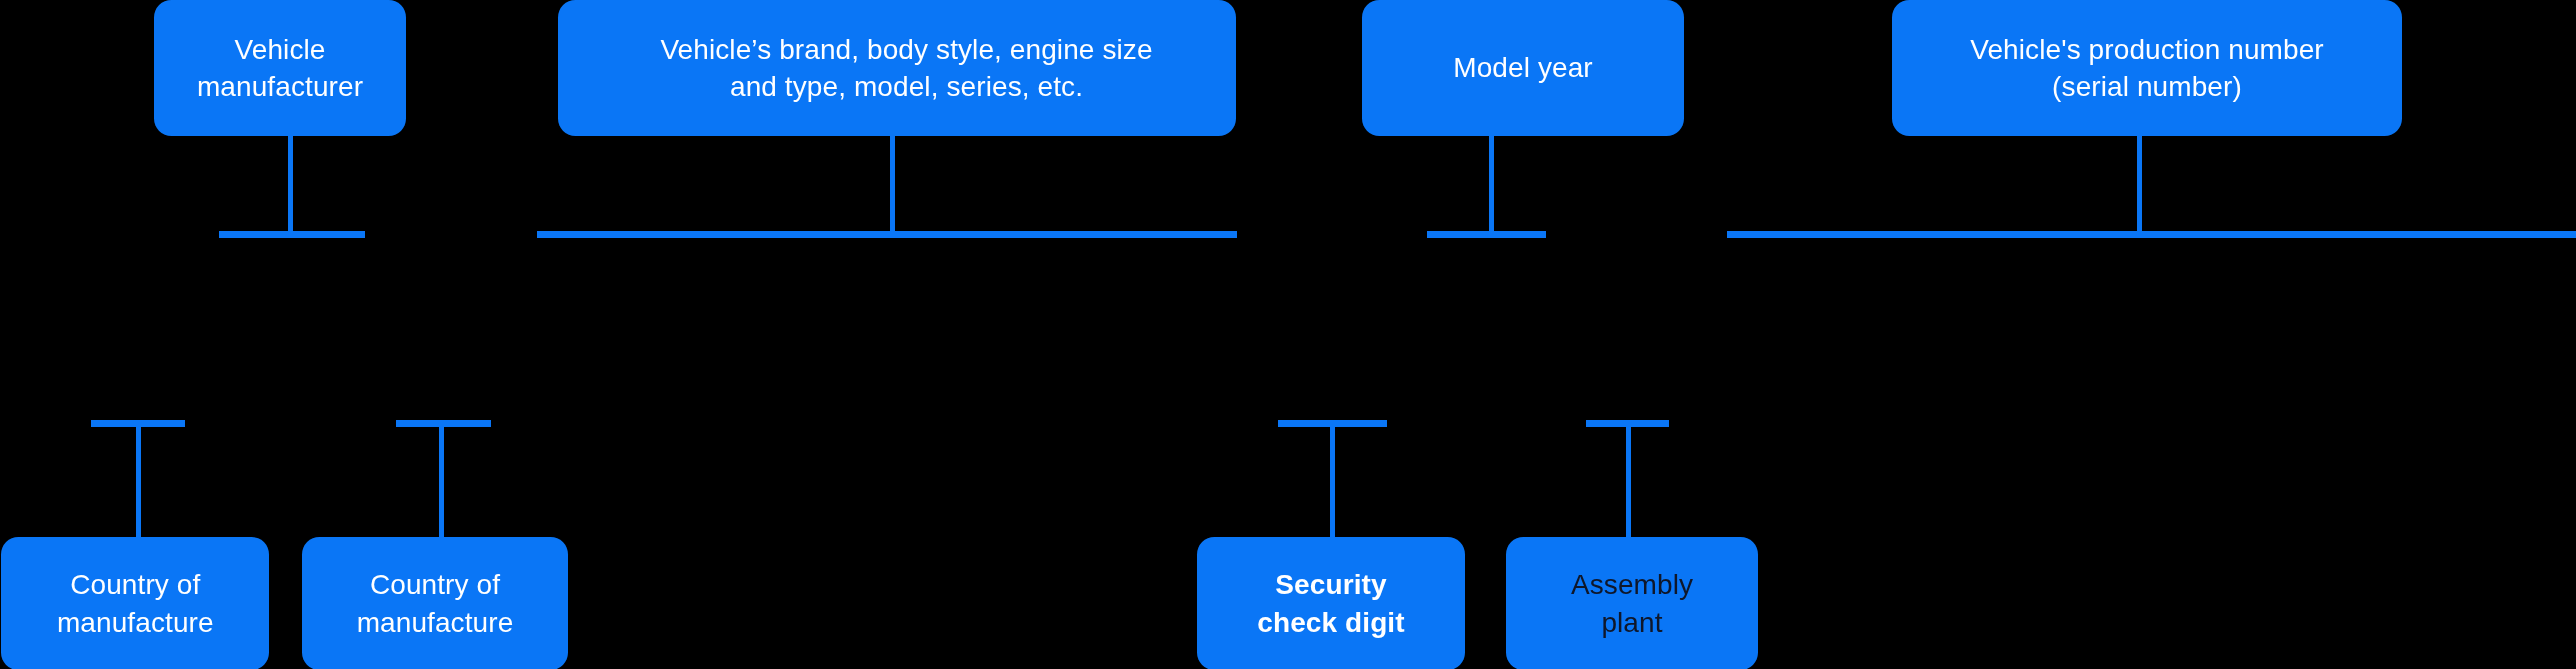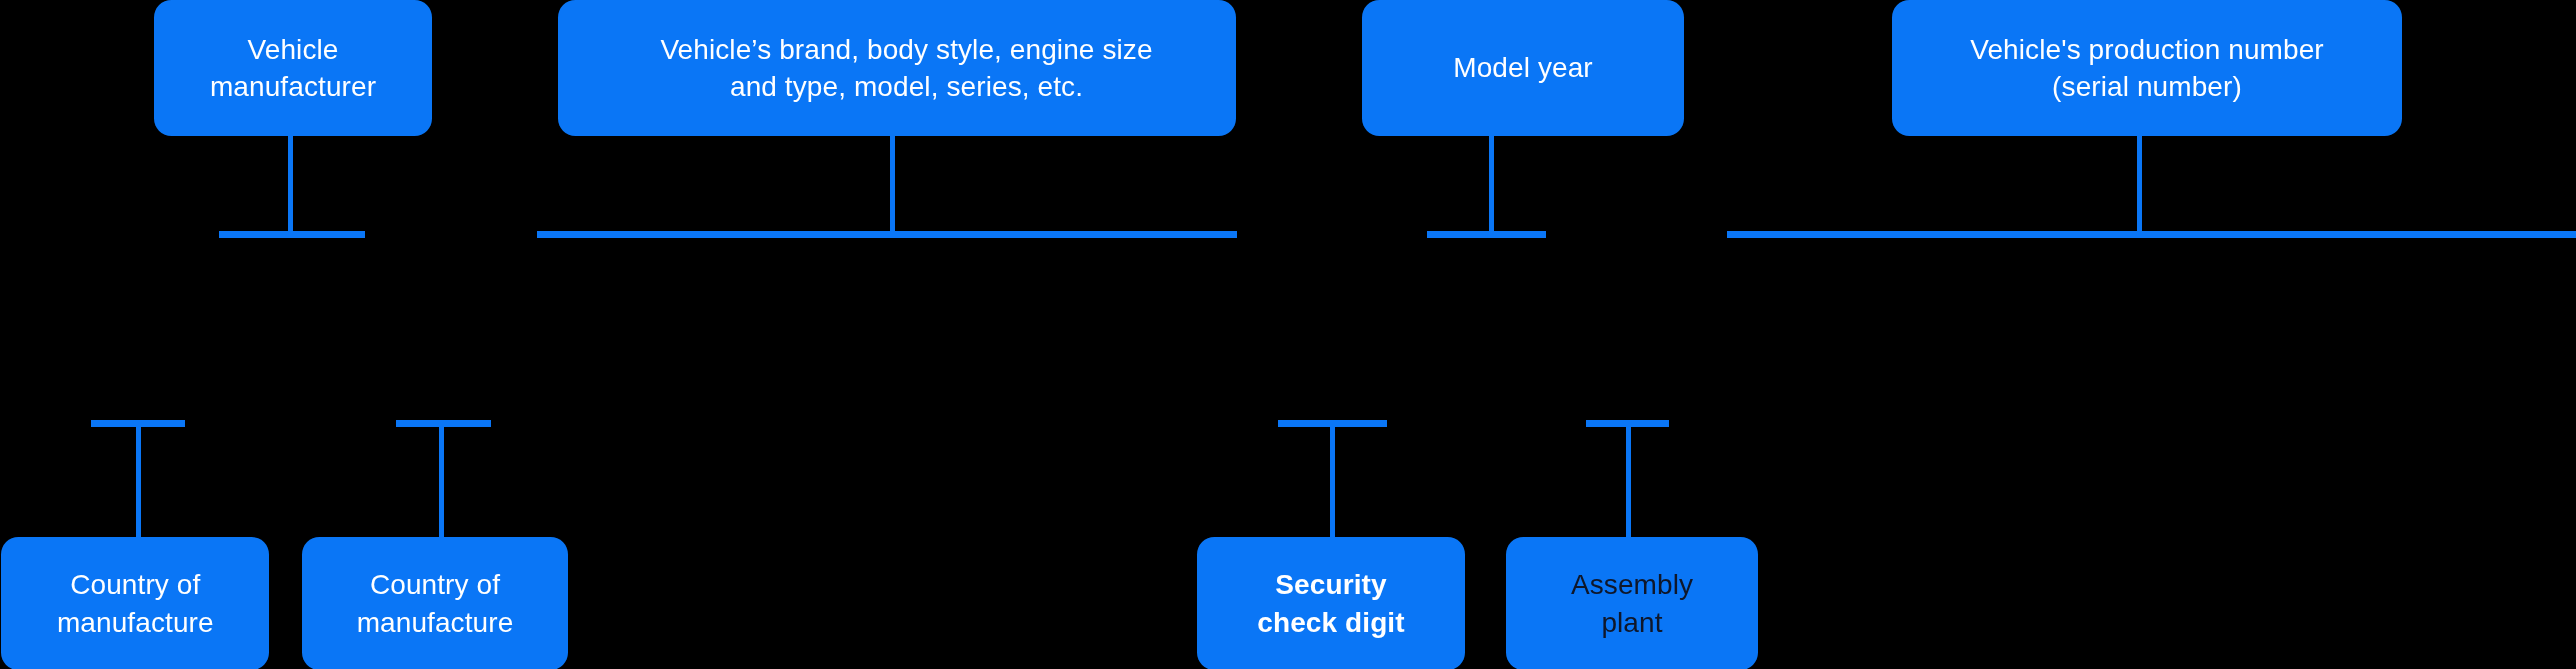--- a/index.html
+++ b/index.html
@@ -50,21 +50,21 @@
     display: block;
     white-space: pre-line;
   }
 </style>
 </head>
 <body>
 
 <div id="diagram-root">
     <div class="connector-bar" style="left: 219px; top: 231px; width: 146px; background: rgb(10, 118, 246);"></div>
     <div class="connector-stem" style="left: 288px; top: 136px; height: 99px; background: rgb(10, 118, 246);"></div>
-    <div class="node-box" style="left: 154px; top: 0px; width: 278px; height: 136px; background: rgb(10, 118, 246); color: rgb(255, 255, 255);"><span class="node-label">Vehicle
+    <div class="node-box" style="left: 154px; top: 0px; width: 252px; height: 136px; background: rgb(10, 118, 246); color: rgb(255, 255, 255);"><span class="node-label">Vehicle
 manufacturer</span></div>
     <div class="connector-bar" style="left: 537px; top: 231px; width: 700px; background: rgb(10, 118, 246);"></div>
     <div class="connector-stem" style="left: 890px; top: 136px; height: 99px; background: rgb(10, 118, 246);"></div>
     <div class="node-box" style="left: 558px; top: 0px; width: 678px; height: 136px; background: rgb(10, 118, 246); color: rgb(255, 255, 255); padding-left: 31px;"><span class="node-label">Vehicle’s brand, body style, engine size
 and type, model, series, etc.</span></div>
     <div class="connector-bar" style="left: 1427px; top: 231px; width: 119px; background: rgb(10, 118, 246);"></div>
     <div class="connector-stem" style="left: 1489px; top: 136px; height: 99px; background: rgb(10, 118, 246);"></div>
     <div class="node-box" style="left: 1362px; top: 0px; width: 322px; height: 136px; background: rgb(10, 118, 246); color: rgb(255, 255, 255);"><span class="node-label">Model year</span></div>
     <div class="connector-bar" style="left: 1727px; top: 231px; width: 849px; background: rgb(10, 118, 246);"></div>
     <div class="connector-stem" style="left: 2137px; top: 136px; height: 99px; background: rgb(10, 118, 246);"></div>

